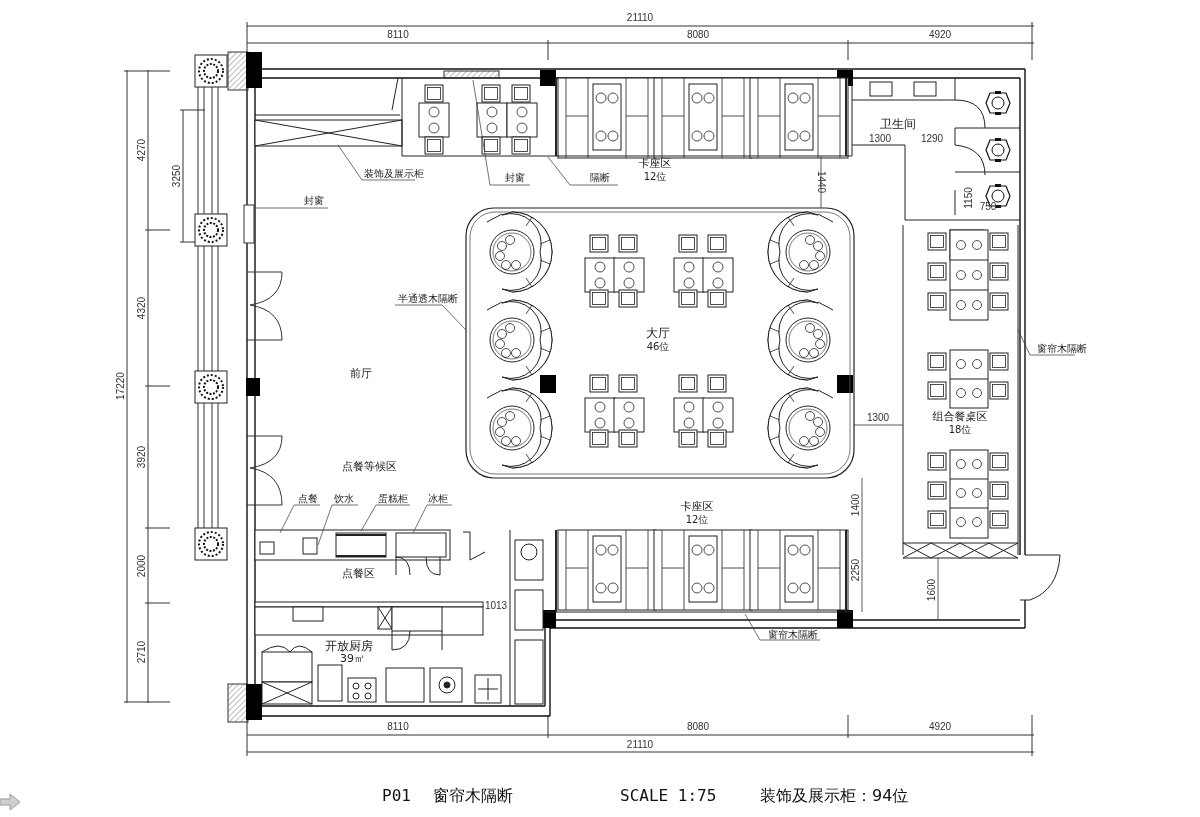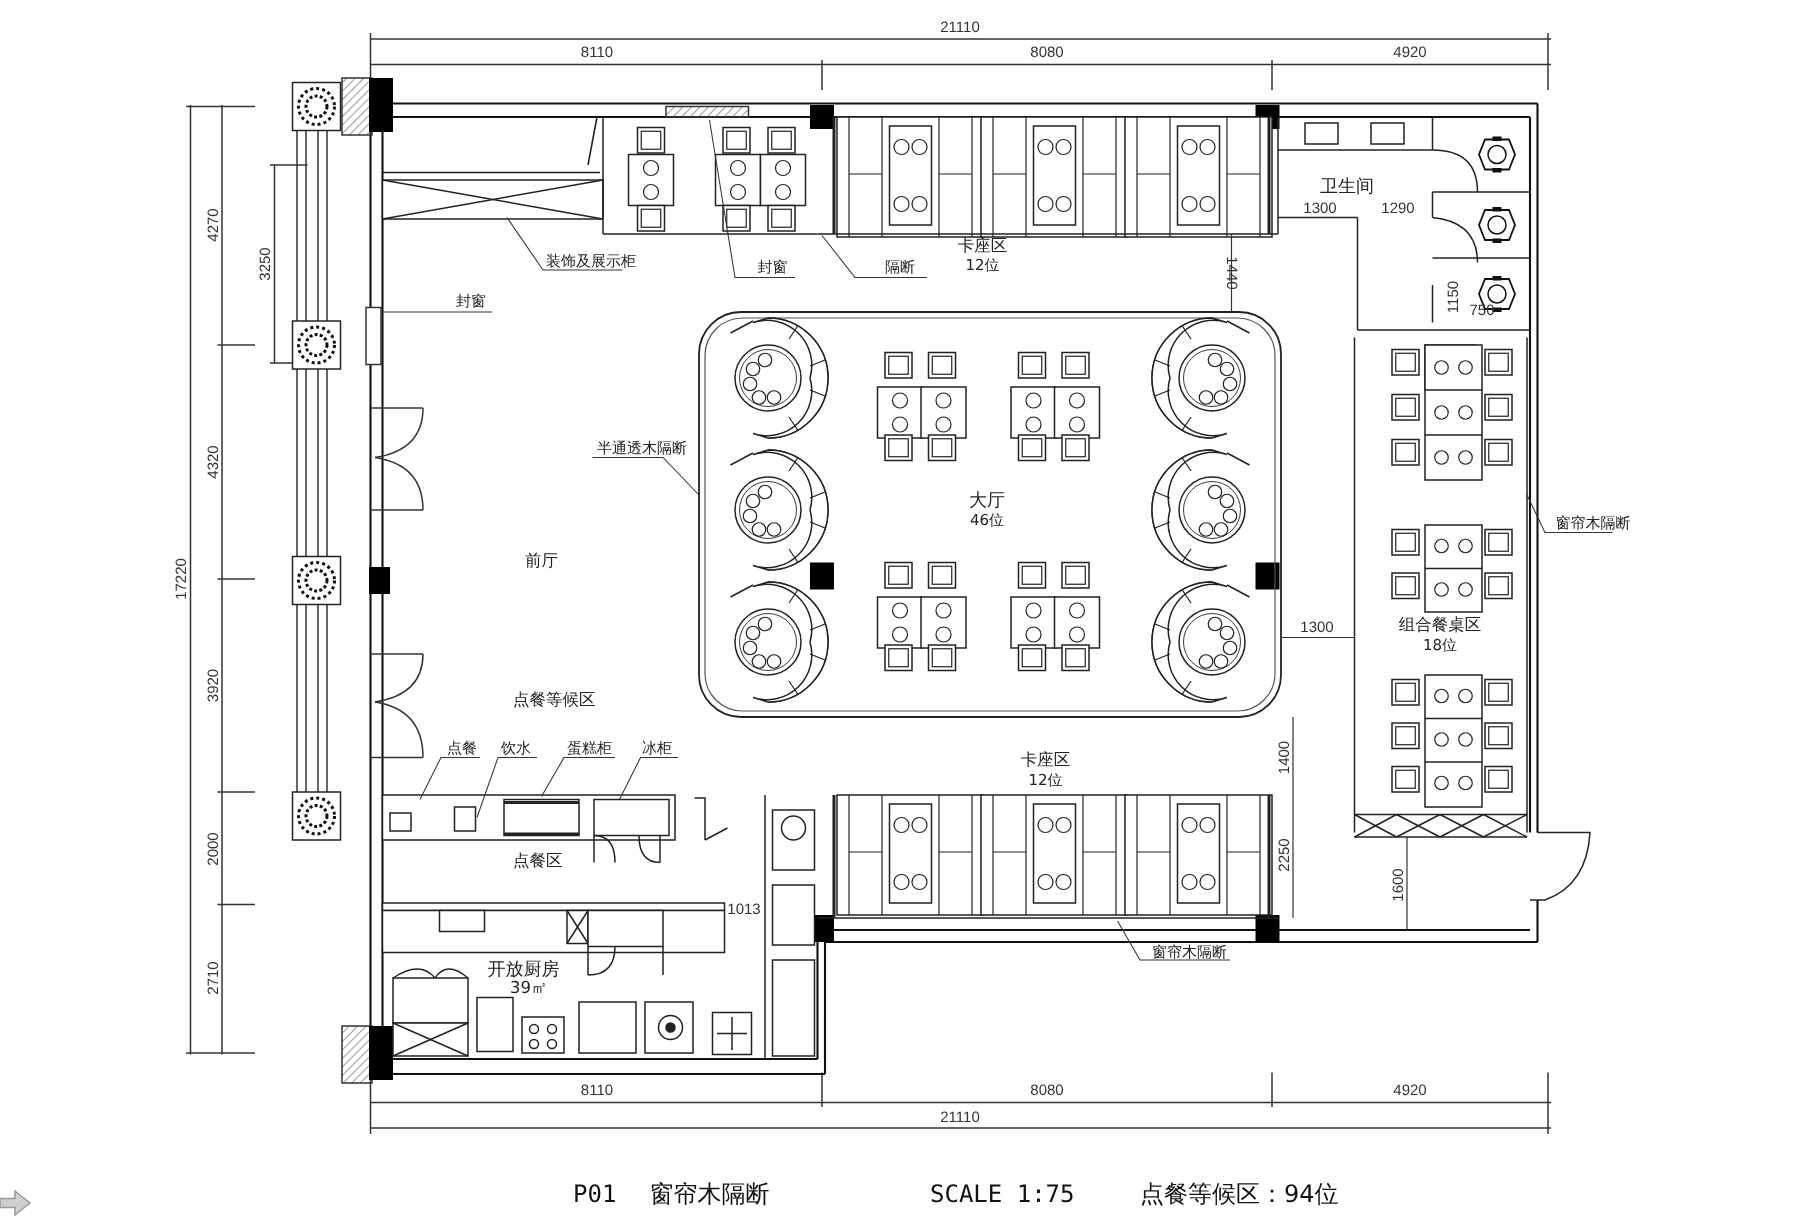--- a/index.html
+++ b/index.html
@@ -456,14 +456,14 @@
 </svg>
 
 <svg class="nav-arrow" viewBox="0 0 22 20">
   <path d="M0,7 L10,7 L10,2 L20,10 L10,18 L10,13 L0,13 Z" fill="#cfcfcf" stroke="#999" stroke-width="1"></path>
 </svg>
 
 <div class="title-bar">
   <span style="left:382px;">P01</span>
   <span style="left:433px;font-family:'DejaVu Sans',sans-serif;">窗帘木隔断</span>
   <span style="left:620px;">SCALE 1:75</span>
-  <span style="left:760px;font-family:'DejaVu Sans',sans-serif;">点餐等候区：94位</span>
+  <span style="left:760px;font-family:'DejaVu Sans',sans-serif;">装饰及展示柜：94位</span>
 </div>
 
 </body></html>

